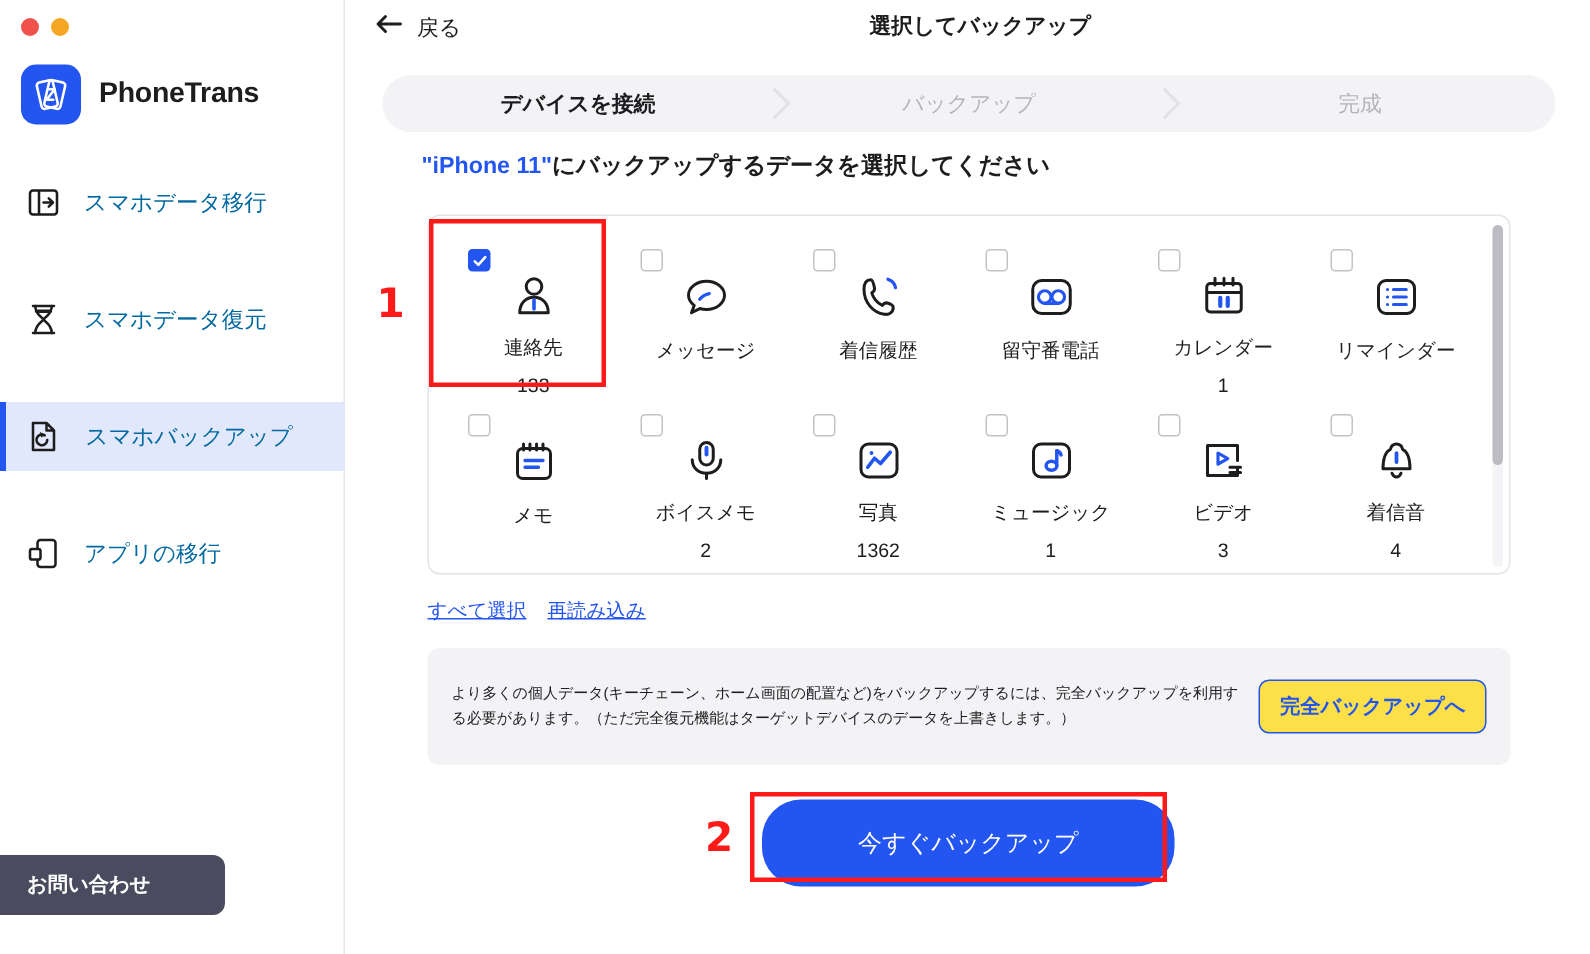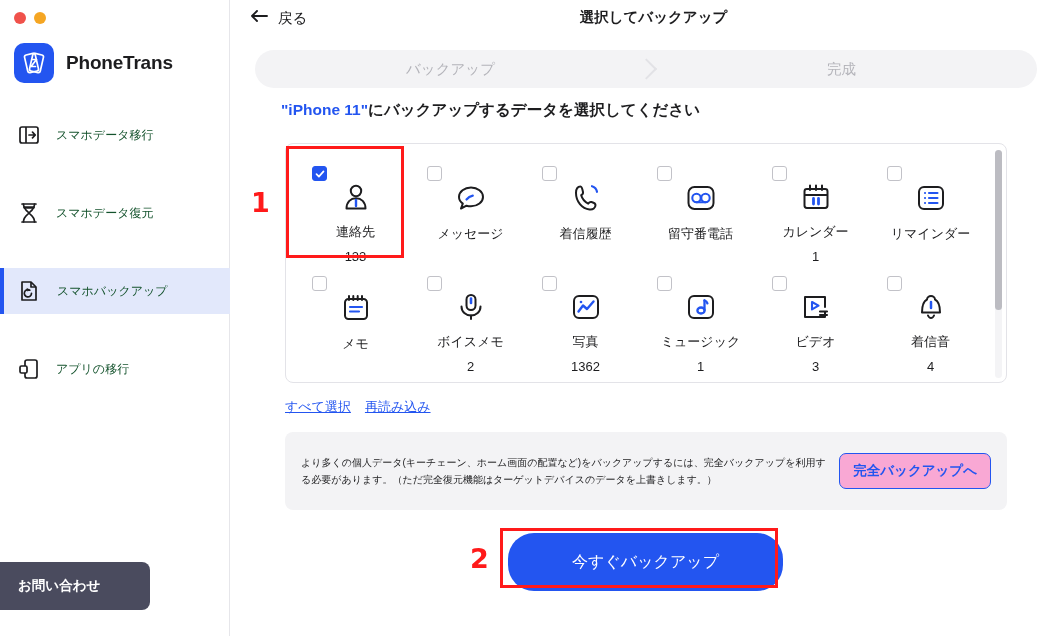--- a/index.html
+++ b/index.html
@@ -54,30 +54,30 @@
     padding-left: 16px;
     gap: 14px;
     margin-bottom: 32px;
     cursor: pointer;
   }
   .nav-item .nav-ico {
     width: 26px; height: 26px;
     display: flex; align-items: center; justify-content: center;
     flex: 0 0 26px;
   }
-  .nav-label { font-size: 12px; color: #14532d; font-weight: 500; }
+  .nav-label { font-size: 15px; color: #0369a1; font-weight: 500; }
   .nav-item.active { background: #e2e8fb; gap: 15px; }
   .nav-item.active::before {
     content: ""; position: absolute; left: 0; top: 0;
     width: 4px; height: 100%; background: #2355f0;
   }
 
   .contact-btn {
     position: absolute; left: 0; bottom: 26px;
-    width: 150px; height: 48px;
+    width: 150px; height: 40px;
     background: #4a4b5e;
     border-radius: 0 8px 8px 0;
     display: flex; align-items: center;
     padding-left: 18px;
     color: #ffffff; font-size: 13.5px; font-weight: 600;
     cursor: pointer;
   }
 
   
   .main {
@@ -207,21 +207,21 @@
   }
   .infotext {
     flex: 1;
     font-size: 10px; color: #1d1d1f; line-height: 1.72;
     white-space: pre-line;
   }
   .full-backup-btn {
     flex: 0 0 auto;
     border: 1.5px solid #2355f0;
     border-radius: 7px;
-    background: #f9a8d4;
+    background: #fde047;
     color: #2355f0;
     font-size: 13.5px; font-weight: 600;
     padding: 8px 13px;
     cursor: pointer;
     margin-left: 12px;
   }
 
   
   .cta {
     position: absolute; left: 277px; top: 533px;
@@ -337,20 +337,23 @@
           <svg width="20" height="16" viewBox="0 0 20 16" fill="none" stroke="#1d1d1f" stroke-width="1.9" stroke-linecap="round" stroke-linejoin="round">
             <path d="M18 8 H3 M8 3 L3 8 L8 13"></path>
           </svg>
         </span>
         <span class="back-label">戻る</span>
       </div>
       <div class="page-title">選択してバックアップ</div>
     </div>
 
     <div class="steps">
+      <div class="step done">
+        <span>デバイスを接続</span>
+      </div>
       <div class="step pending">
         <span>バックアップ</span>
       </div>
       <div class="step pending">
         <span>完成</span>
       </div>
     </div>
 
     <div class="section-title">
       <span class="hl">"iPhone 11"</span><span>にバックアップするデータを選択してください</span>

